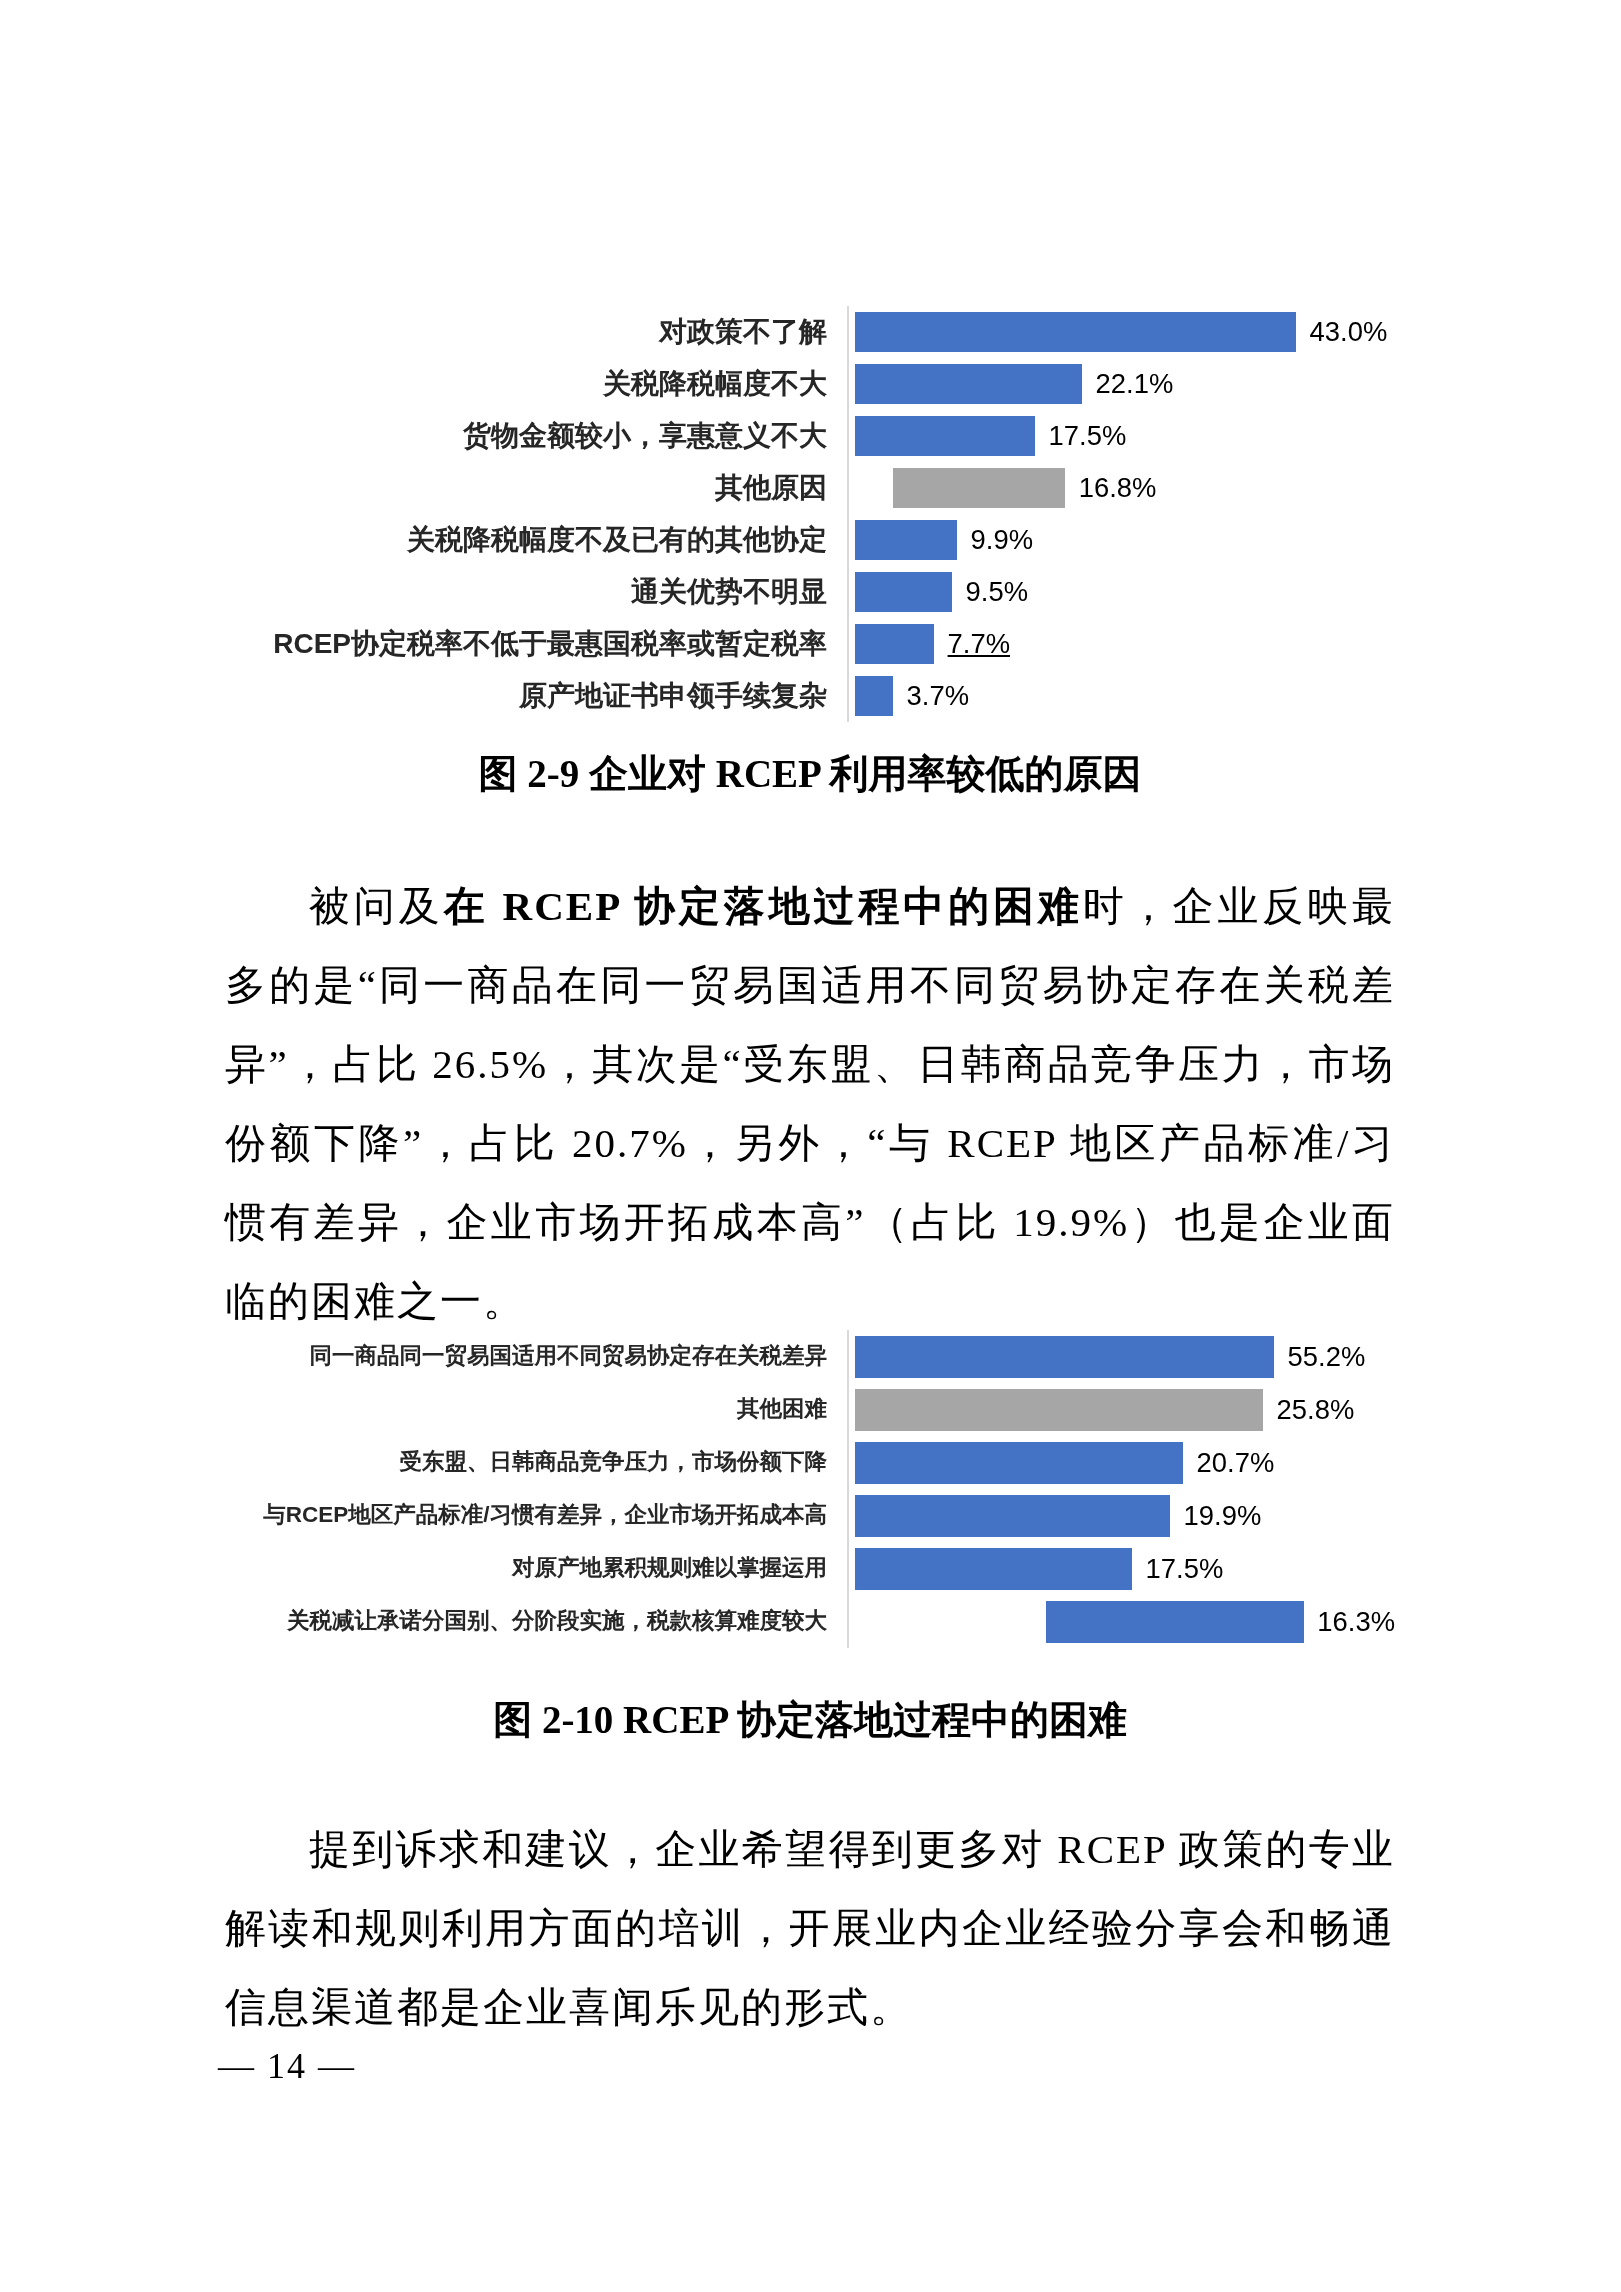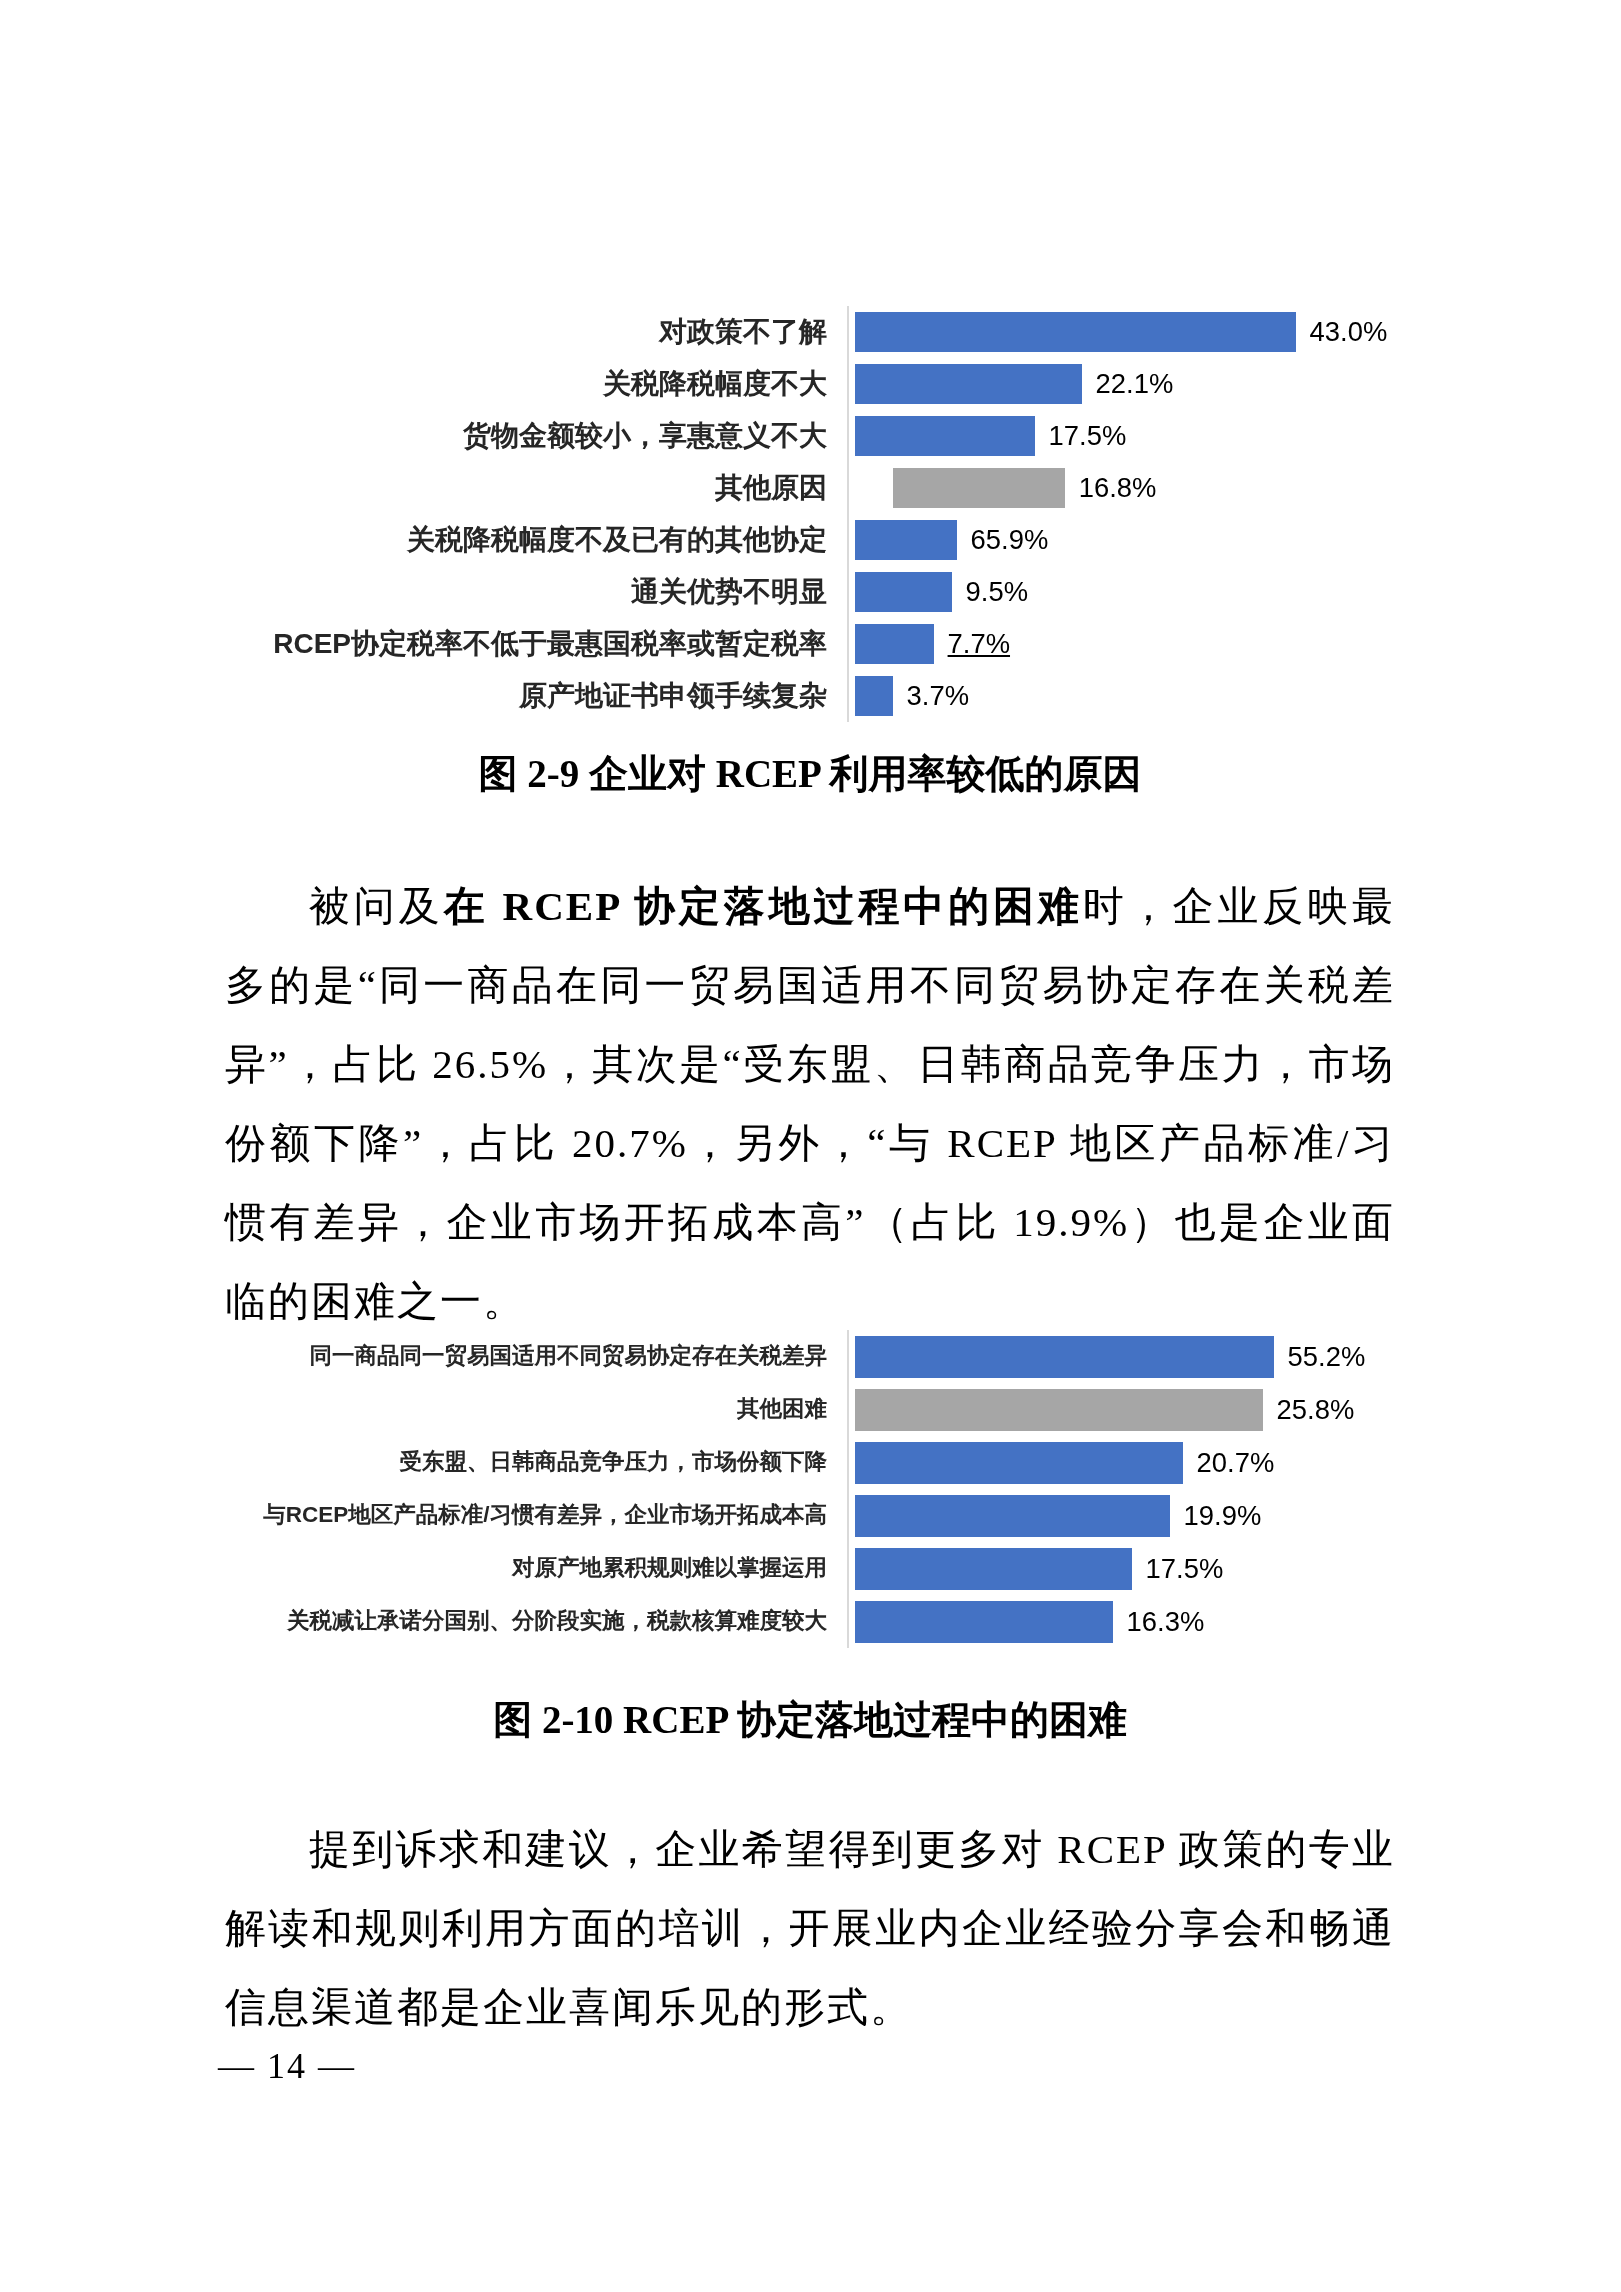--- a/index.html
+++ b/index.html
@@ -99,21 +99,21 @@
         <div class="clabel">其他原因</div>
         <div class="cplot" style="border-left-color: rgb(217, 217, 217); padding-left: 44px;">
           <div class="cbar" style="width: 172px; background: rgb(166, 166, 166);"></div>
           <span class="cval">16.8%</span>
         </div>
       </div>
       <div class="crow">
         <div class="clabel">关税降税幅度不及已有的其他协定</div>
         <div class="cplot" style="border-left-color: rgb(217, 217, 217);">
           <div class="cbar" style="width: 102px; background: rgb(68, 114, 196);"></div>
-          <span class="cval">65.9%</span>
+          <span class="cval">9.9%</span>
         </div>
       </div>
       <div class="crow">
         <div class="clabel">通关优势不明显</div>
         <div class="cplot" style="border-left-color: rgb(217, 217, 217);">
           <div class="cbar" style="width: 97px; background: rgb(68, 114, 196);"></div>
           <span class="cval">9.5%</span>
         </div>
       </div>
       <div class="crow">
@@ -167,21 +167,21 @@
       </div>
       <div class="crow">
         <div class="clabel">对原产地累积规则难以掌握运用</div>
         <div class="cplot" style="border-left-color: rgb(217, 217, 217);">
           <div class="cbar" style="width: 277px; background: rgb(68, 114, 196);"></div>
           <span class="cval">17.5%</span>
         </div>
       </div>
       <div class="crow">
         <div class="clabel">关税减让承诺分国别、分阶段实施，税款核算难度较大</div>
-        <div class="cplot" style="border-left-color: rgb(217, 217, 217);">
+        <div class="cplot" style="border-left-color: rgb(217, 217, 217); justify-content: flex-end;">
           <div class="cbar" style="width: 258px; background: rgb(68, 114, 196);"></div>
           <span class="cval">16.3%</span>
         </div>
       </div>
     </div>
 
   <div class="fig-caption" id="cap2">图 2-10 RCEP 协定落地过程中的困难</div>
 
   <p class="para" id="para2"><span>提到诉求和建议，企业希望得到更多对 RCEP 政策的专业解读和规则利用方面的培训，开展业内企业经验分享会和畅通信息渠道都是企业喜闻乐见的形式。</span></p>
 

